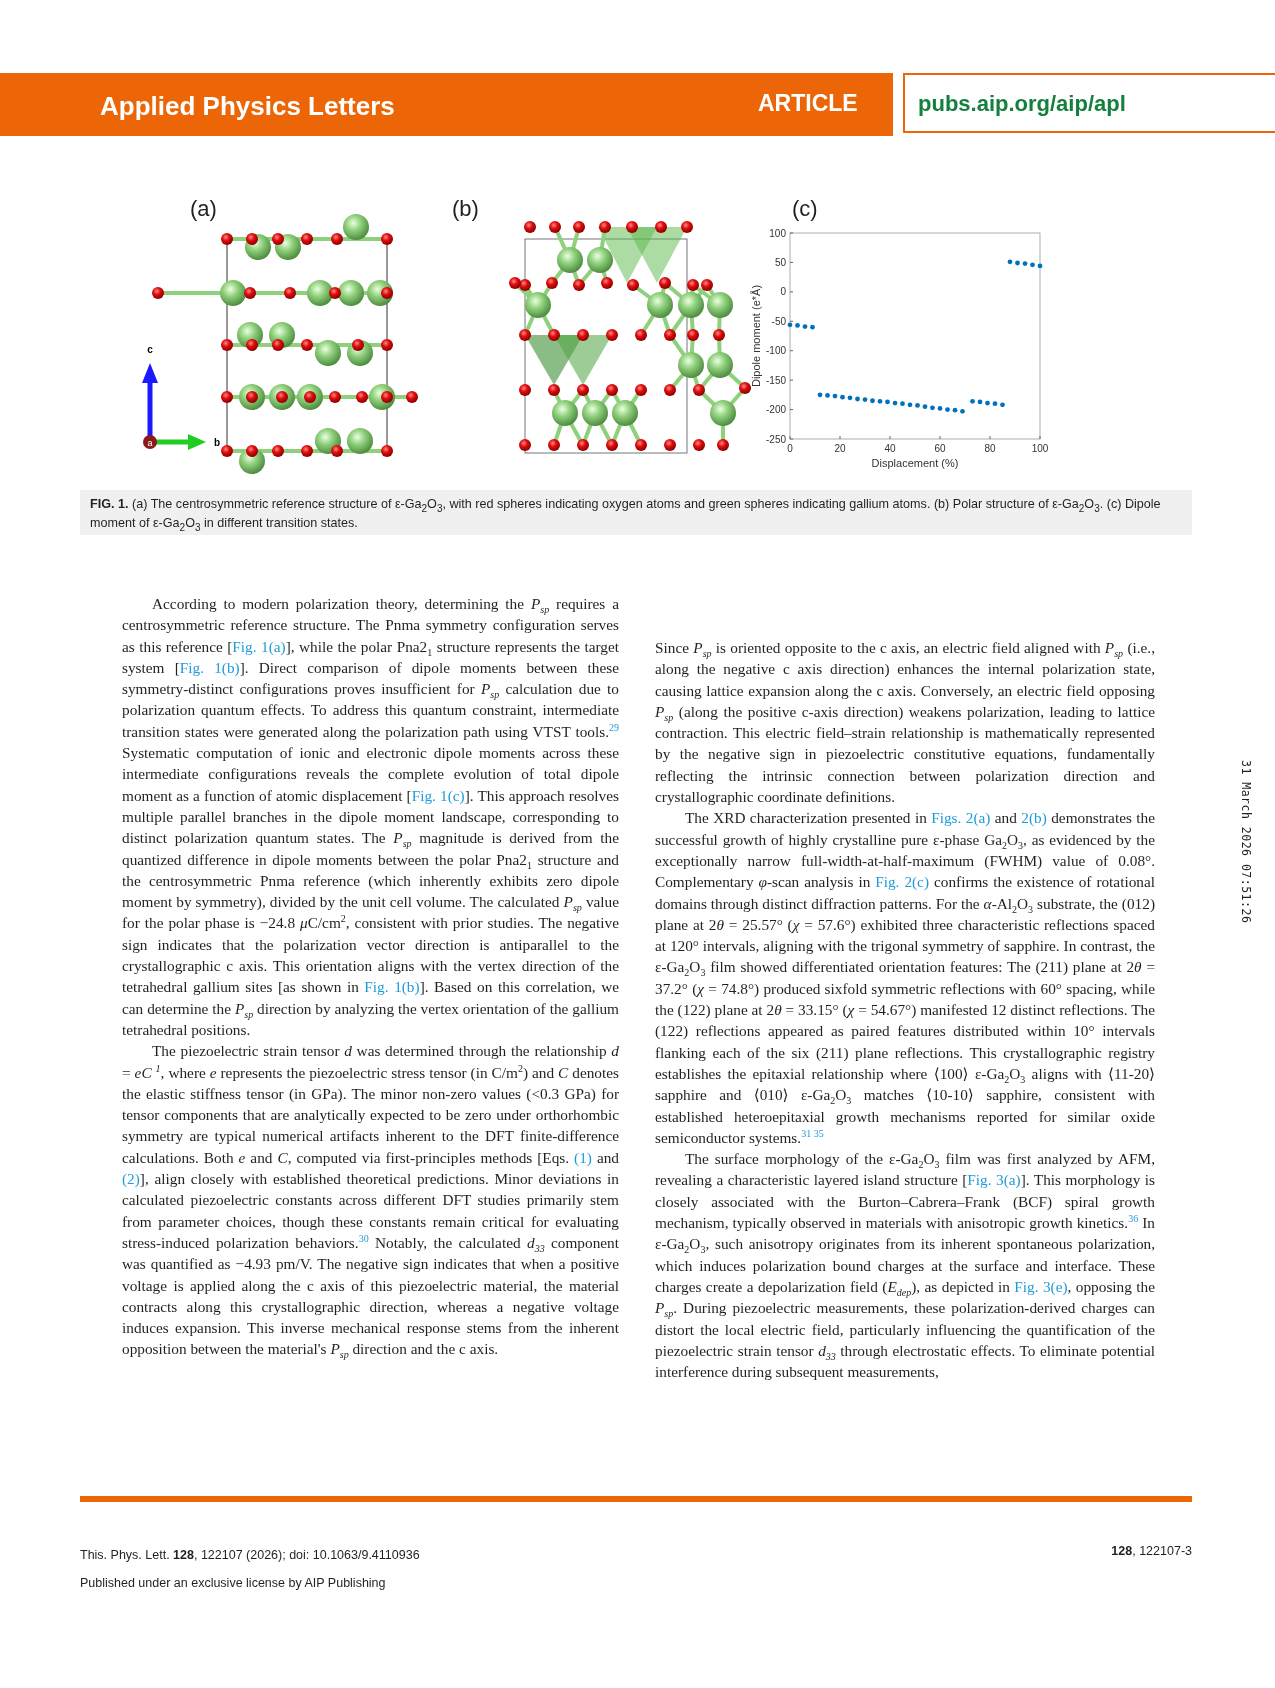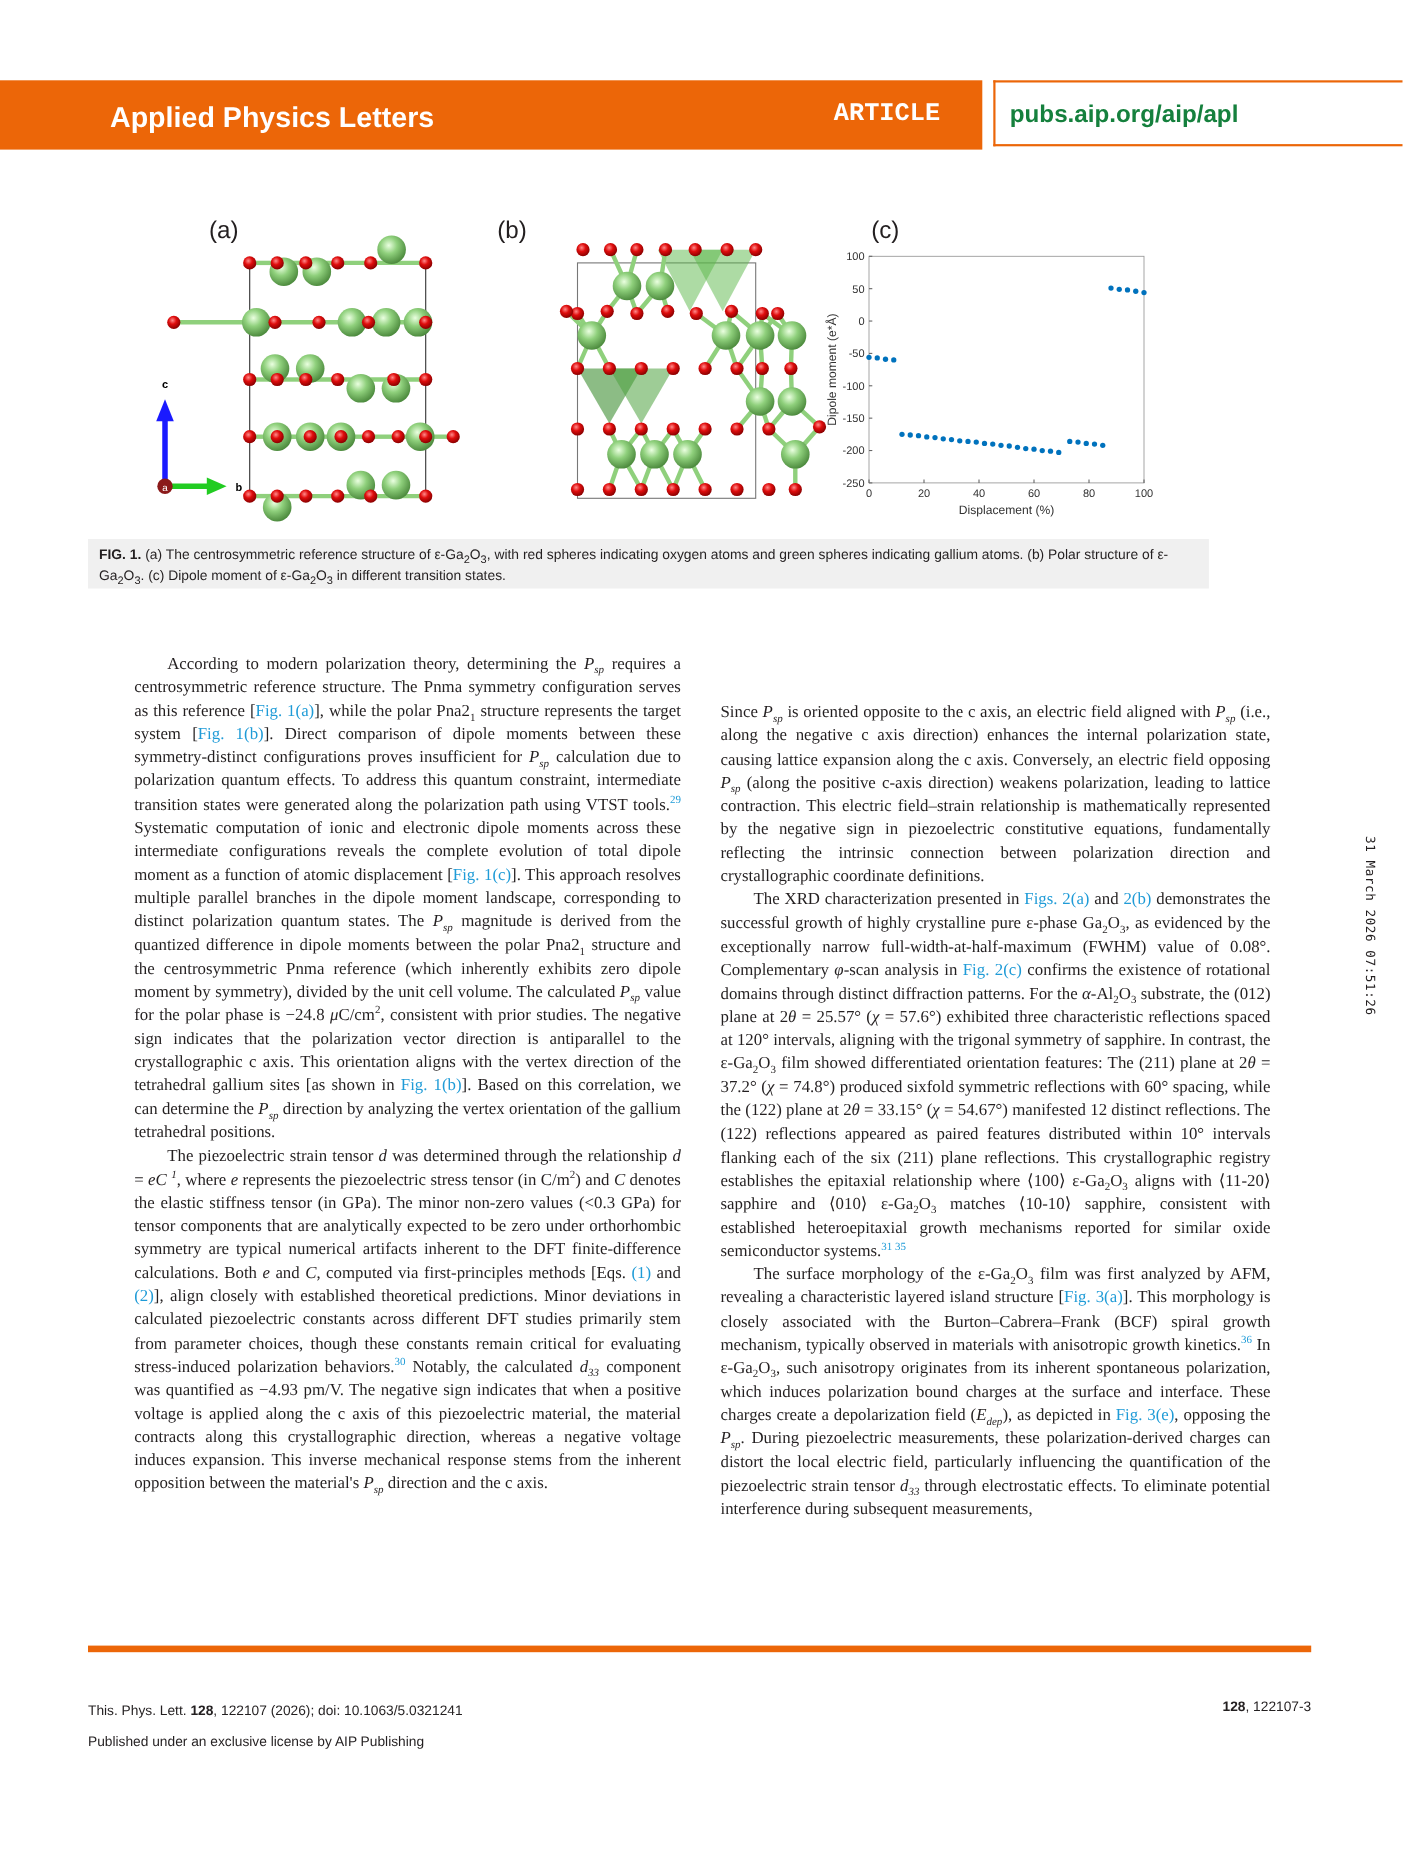--- a/index.html
+++ b/index.html
@@ -1,25 +1,25 @@
 <!DOCTYPE html>
 <html><head>
 <meta charset="utf-8">
 <style>
   html, body { margin: 0; padding: 0; background: #ffffff; }
   body { width: 1275px; height: 1688px; position: relative; overflow: hidden; font-family: "Liberation Serif", serif; color: #231f20; }
   .header-bar { position: absolute; left: 0; top: 73px; width: 893px; height: 63px; background: #ec6608; }
   .header-journal { position: absolute; left: 100px; top: 91px; font-family: "Liberation Sans", sans-serif; font-weight: bold; font-size: 26px; color: #fff; }
-  .header-article { position: absolute; left: 758px; top: 90px; font-family: Liberation Mono, monospace; font-weight: bold; font-size: 23px; color: #fff; }
+  .header-article { position: absolute; left: 758px; top: 90px; font-family: Liberation Sans, sans-serif; font-weight: bold; font-size: 23px; color: #fff; }
   .header-url-box { position: absolute; left: 903px; top: 73px; width: 380px; height: 60px; border: 2px solid #ec6608; border-right: none; box-sizing: border-box; }
   .header-url { position: absolute; left: 918px; top: 91px; font-family: "Liberation Sans", sans-serif; font-weight: bold; font-size: 22px; color: #15803d; }
 
   .panel-label { position: absolute; font-family: "Liberation Sans", sans-serif; font-size: 22px; color: #231f20; }
 
-  .fig-caption { position: absolute; left: 80px; top: 490px; width: 1019px; height: 45px; background: #f0f0f0; box-sizing: border-box; padding: 5px 10px; font-family: "Liberation Sans", sans-serif; font-size: 12.6px; line-height: 19px; color: #231f20; }
+  .fig-caption { position: absolute; left: 80px; top: 490px; width: 1112px; height: 45px; background: #f0f0f0; box-sizing: border-box; padding: 5px 10px; font-family: "Liberation Sans", sans-serif; font-size: 12.6px; line-height: 19px; color: #231f20; }
   .fig-caption b { font-weight: bold; }
 
   .col { position: absolute; top: 593px; width: 497px; font-size: 15.3px; line-height: 21.3px; text-align: justify; }
   .col-left { left: 122px; }
   .col-right { left: 655px; width: 500px; margin-top: 44px; }
   .col p { margin: 0; }
   .indent { text-indent: 30px; }
   .link { color: #1f9bd7; }
   sup.ref { font-size: 10px; color: #1f9bd7; vertical-align: 6px; line-height: 0; }
   sub { font-size: 10px; line-height: 0; }
@@ -340,18 +340,18 @@
 <div class="col col-right">
   <p>Since <i>P<sub>sp</sub></i> is oriented opposite to the c axis, an electric field aligned with <i>P<sub>sp</sub></i> (i.e., along the negative c axis direction) enhances the internal polarization state, causing lattice expansion along the c axis. Conversely, an electric field opposing <i>P<sub>sp</sub></i> (along the positive c-axis direction) weakens polarization, leading to lattice contraction. This electric field–strain relationship is mathematically represented by the negative sign in piezoelectric constitutive equations, fundamentally reflecting the intrinsic connection between polarization direction and crystallographic coordinate definitions.</p>
   <p class="indent">The XRD characterization presented in <span class="link">Figs. 2(a)</span> and <span class="link">2(b)</span> demonstrates the successful growth of highly crystalline pure ε-phase Ga<sub>2</sub>O<sub>3</sub>, as evidenced by the exceptionally narrow full-width-at-half-maximum (FWHM) value of 0.08°. Complementary <i>φ</i>-scan analysis in <span class="link">Fig. 2(c)</span> confirms the existence of rotational domains through distinct diffraction patterns. For the <i>α</i>-Al<sub>2</sub>O<sub>3</sub> substrate, the (012) plane at 2<i>θ</i> = 25.57° (<i>χ</i> = 57.6°) exhibited three characteristic reflections spaced at 120° intervals, aligning with the trigonal symmetry of sapphire. In contrast, the ε-Ga<sub>2</sub>O<sub>3</sub> film showed differentiated orientation features: The (211) plane at 2<i>θ</i> = 37.2° (<i>χ</i> = 74.8°) produced sixfold symmetric reflections with 60° spacing, while the (122) plane at 2<i>θ</i> = 33.15° (<i>χ</i> = 54.67°) manifested 12 distinct reflections. The (122) reflections appeared as paired features distributed within 10° intervals flanking each of the six (211) plane reflections. This crystallographic registry establishes the epitaxial relationship where ⟨100⟩ ε-Ga<sub>2</sub>O<sub>3</sub> aligns with ⟨11-20⟩ sapphire and ⟨010⟩ ε-Ga<sub>2</sub>O<sub>3</sub> matches ⟨10-10⟩ sapphire, consistent with established heteroepitaxial growth mechanisms reported for similar oxide semiconductor systems.<sup class="ref">31 35</sup></p>
   <p class="indent">The surface morphology of the ε-Ga<sub>2</sub>O<sub>3</sub> film was first analyzed by AFM, revealing a characteristic layered island structure [<span class="link">Fig. 3(a)</span>]. This morphology is closely associated with the Burton–Cabrera–Frank (BCF) spiral growth mechanism, typically observed in materials with anisotropic growth kinetics.<sup class="ref">36</sup> In ε-Ga<sub>2</sub>O<sub>3</sub>, such anisotropy originates from its inherent spontaneous polarization, which induces polarization bound charges at the surface and interface. These charges create a depolarization field (<i>E<sub>dep</sub></i>), as depicted in <span class="link">Fig. 3(e)</span>, opposing the <i>P<sub>sp</sub></i>. During piezoelectric measurements, these polarization-derived charges can distort the local electric field, particularly influencing the quantification of the piezoelectric strain tensor <i>d<sub>33</sub></i> through electrostatic effects. To eliminate potential interference during subsequent measurements,</p>
 </div>
 
 <div class="side-stamp">31 March 2026 07:51:26</div>
 
 <div class="footer-rule"></div>
 <div class="footer-cite">
-  <span>This. Phys. Lett. </span><b>128</b><span>, 122107 (2026); doi: 10.1063/5.0321241</span>
+  <span>This. Phys. Lett. </span><b>128</b><span>, 122107 (2026); doi: 10.1063/9.4110936</span>
 </div>
 <div class="footer-page">
   <b>128</b><span>, 122107-3</span>
 </div>
 <div class="footer-license">Published under an exclusive license by AIP Publishing</div>
 
 </body></html>

